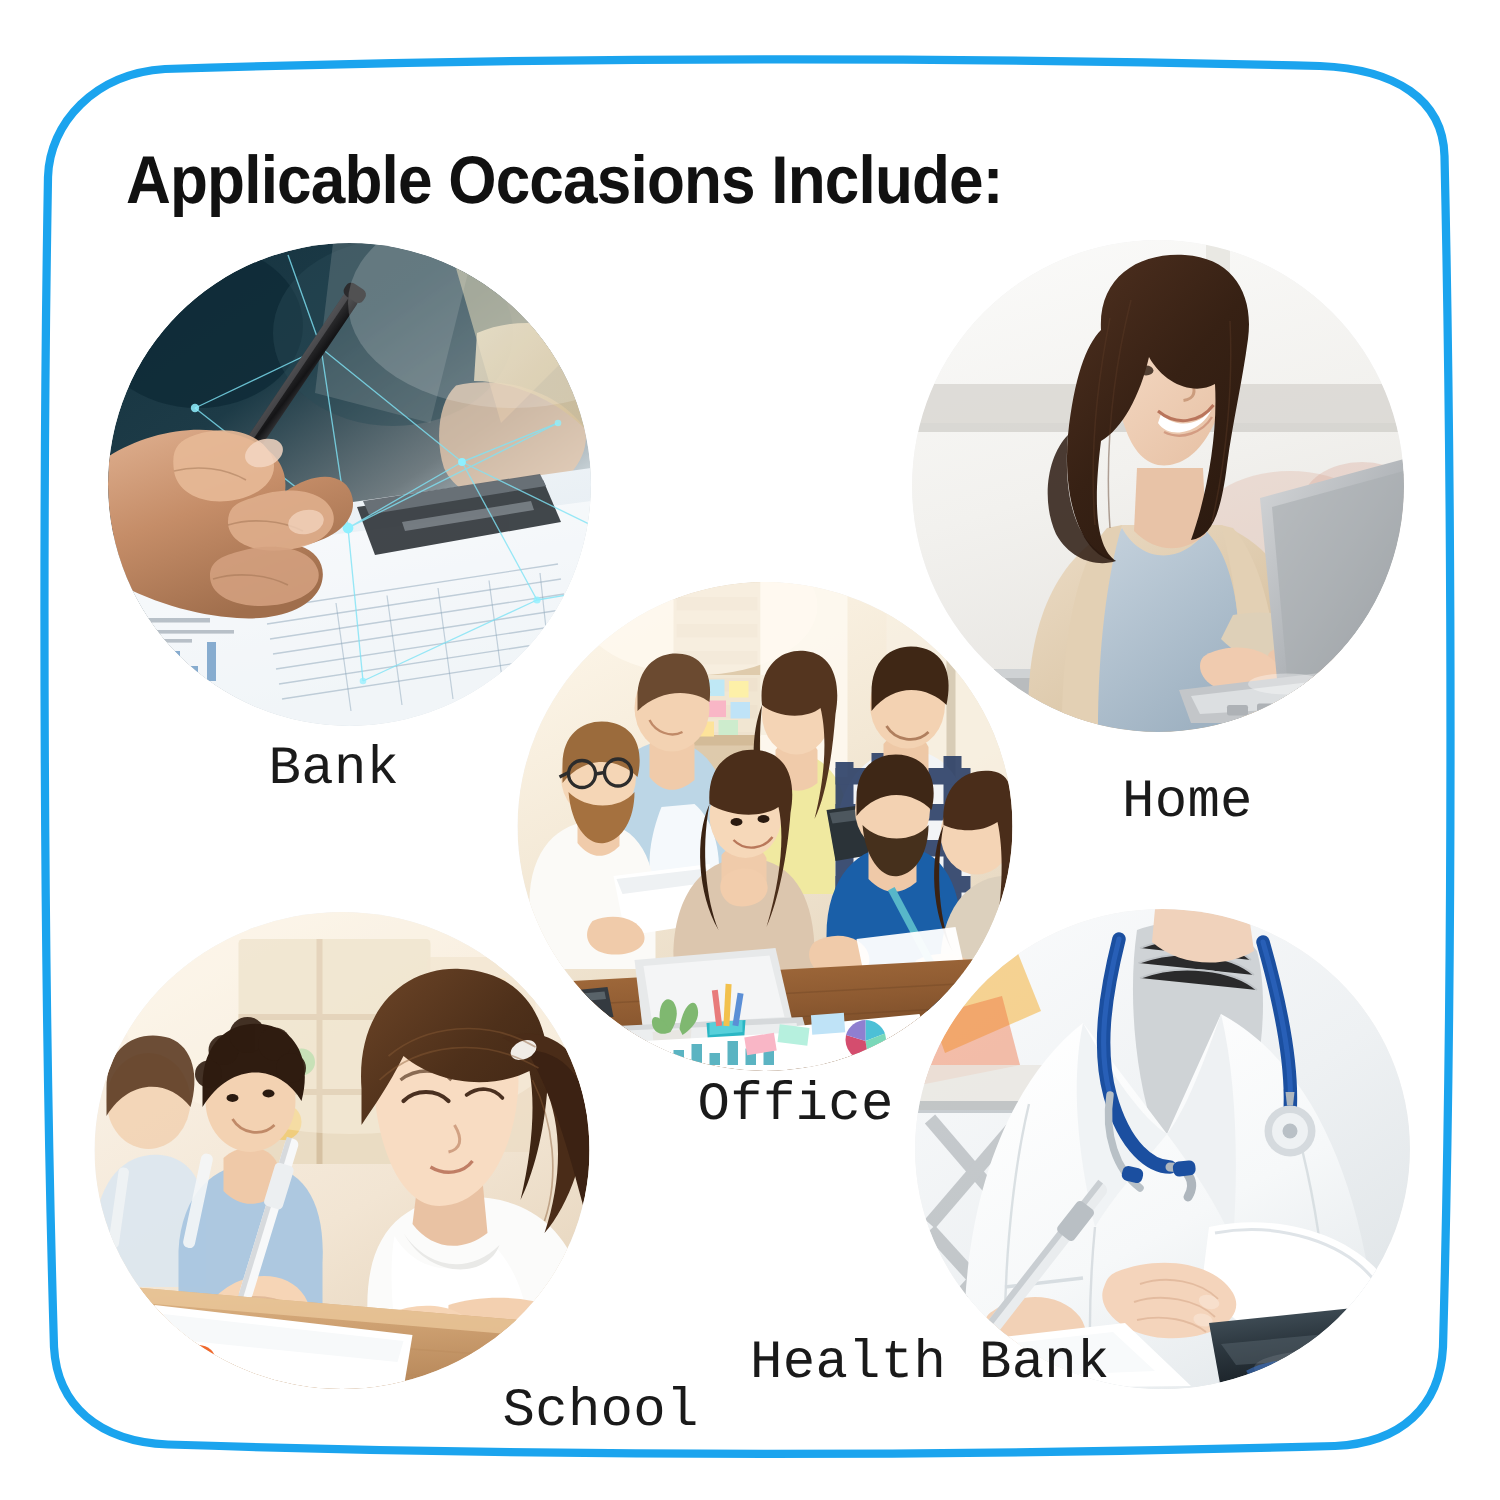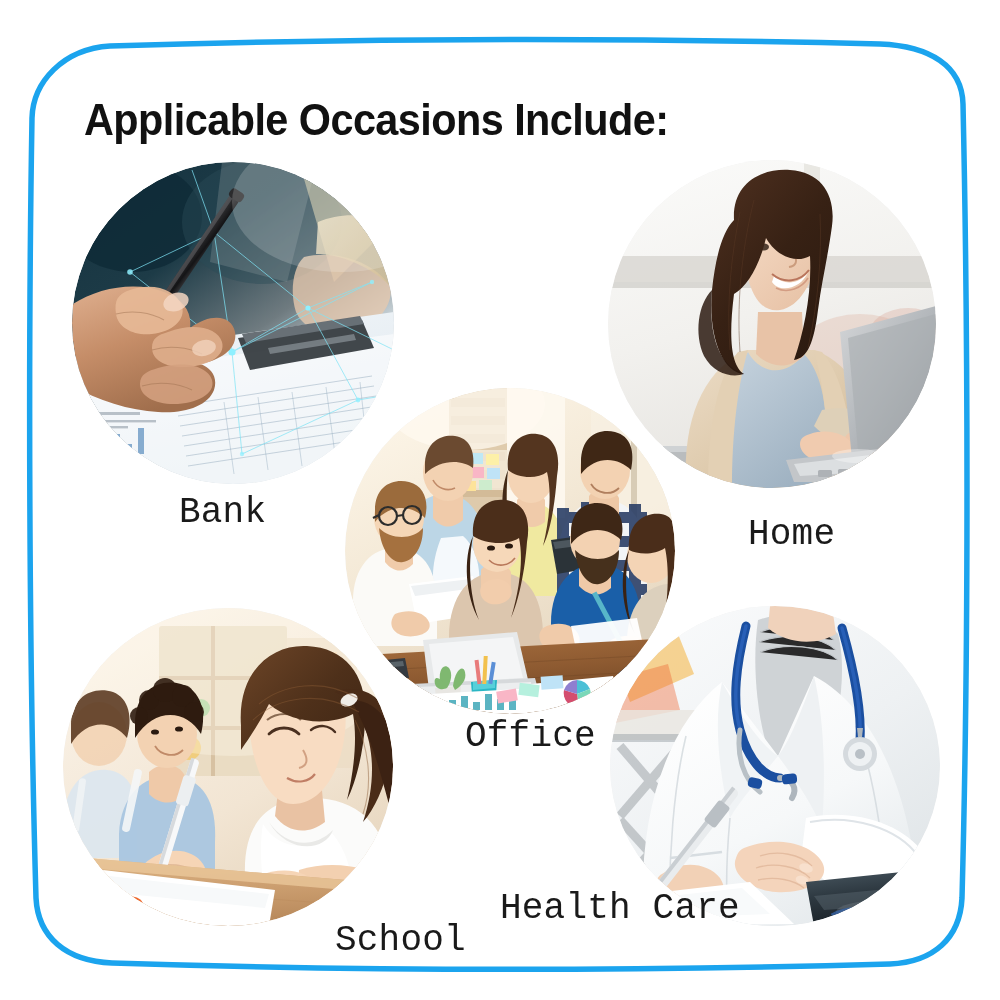--- a/index.html
+++ b/index.html
@@ -845,16 +845,16 @@
 
           <path d="M196 276 L330 262 L330 320 L204 320 Z" fill="url(#deskGlass)"></path>
           <path d="M204 290 L330 278 L330 296 L214 304 Z" fill="#5d6a73" opacity="0.45"></path>
           <ellipse cx="276" cy="306" rx="50" ry="12" fill="#8e99a1" opacity="0.25"></ellipse>
 
           <path d="M222 310 C240 300, 262 302, 276 314" stroke="#3a6fbf" stroke-width="5" fill="none" opacity="0.65"></path>
           <circle cx="286" cy="314" r="7" fill="#c3cbd1" opacity="0.6"></circle>
         </g>
       </svg>
     </div>
-    <div class="occasion-label">Health Care</div>
+    <div class="occasion-label">Health Bank</div>
   </div>
 
 </div>
 
 </body></html>

